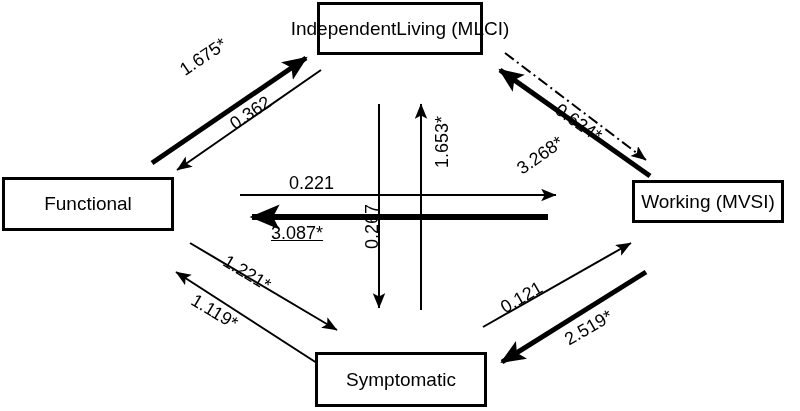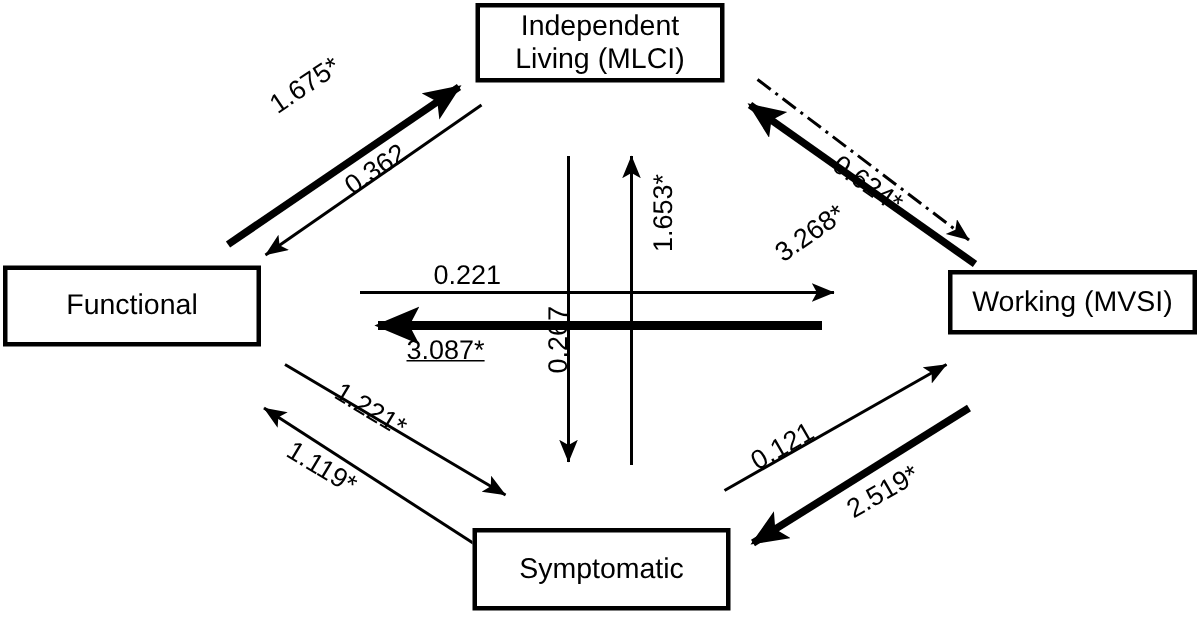--- a/index.html
+++ b/index.html
@@ -10,32 +10,32 @@
     font-family:"Liberation Sans", sans-serif;
     overflow:hidden;
   }
   #wires{position:absolute;left:0;top:0;width:800px;height:411px;}
   .node{
     position:absolute;
     box-sizing:border-box;
     background:#ffffff;
     border:3px solid #000000;
     display:flex;
-    flex-direction:column;
+    flex-direction:row;
     align-items:center;
     justify-content:center;
     color:#000000;
     line-height:1.12;
     text-align:center;
     z-index:5;
   }
   .node span{display:block;white-space:nowrap;}
   #node-mlci{left:317px;top:2px;width:166px;height:53px;font-size:19px;}
   #node-gaf{left:2px;top:177px;width:172px;height:54px;font-size:19px;}
-  #node-mvsi{left:632px;top:180px;width:166px;height:43px;font-size:19px;}
+  #node-mvsi{left:632px;top:180px;width:152px;height:43px;font-size:19px;}
   #node-panss{left:315px;top:352px;width:172px;height:55px;font-size:19px;}
   .elabel{
     position:absolute;
     color:#000000;
     font-size:18px;
     white-space:nowrap;
     z-index:6;
     font-family:"Liberation Sans", sans-serif;
   }
 </style>

